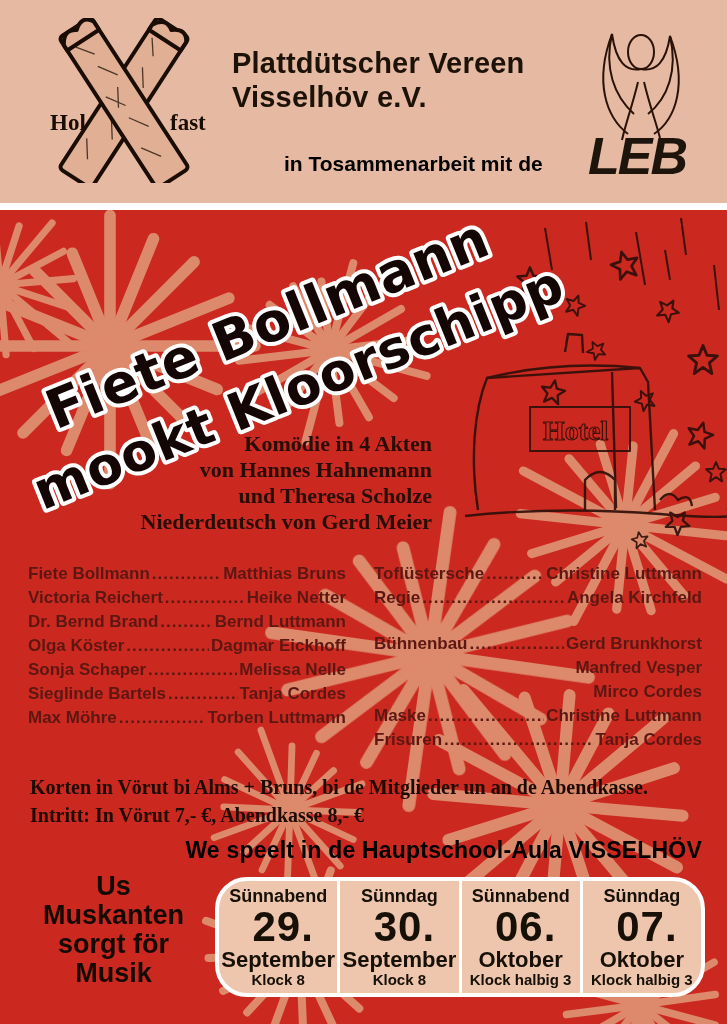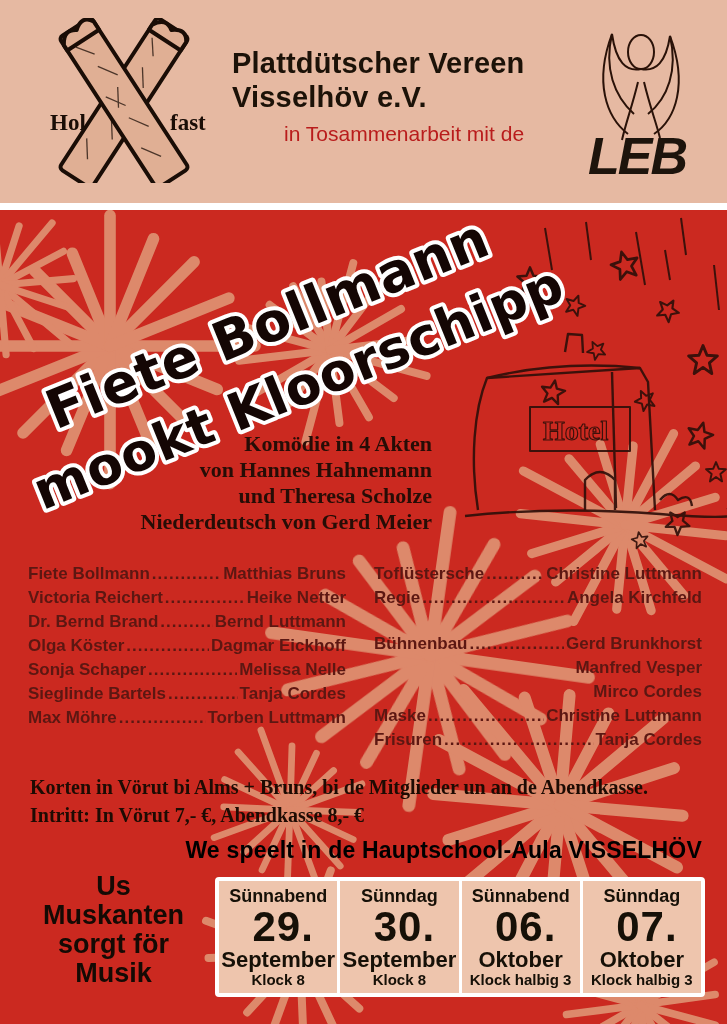--- a/index.html
+++ b/index.html
@@ -6,21 +6,21 @@
   .poster{position:relative;width:727px;height:1024px;overflow:hidden;
           background:#cb2920;font-family:"Liberation Sans",sans-serif;}
 
   
   .header{position:absolute;left:0;top:0;width:727px;height:203px;background:#e6b9a2;}
   .white-strip{position:absolute;left:0;top:203px;width:727px;height:7px;background:#ffffff;}
   .holfast{position:absolute;left:22px;top:18px;}
   .leb{position:absolute;left:566px;top:22px;}
   .org-block{position:absolute;left:232px;top:46px;color:#1c1208;}
   .org-line{font-size:29px;font-weight:bold;line-height:34px;letter-spacing:.2px;}
-  .coop-line{margin-top:8px;margin-left:52px;font-size:21px;font-weight:400;color:#b91c1c;}
+  .coop-line{margin-top:38px;margin-left:52px;font-size:21px;font-weight:700;color:#000000;}
 
   
   .decor{position:absolute;left:0;top:210px;}
   .title-svg{position:absolute;left:0;top:220px;}
   .title-text{font-family:"DejaVu Sans",sans-serif;font-weight:bold;letter-spacing:1px;
               fill:#140604;stroke:#ffffff;stroke-width:8px;paint-order:stroke;stroke-linejoin:round;}
 
   
   .subtitle{position:absolute;left:72px;top:431px;width:360px;text-align:right;
             font-family:"Liberation Serif",serif;font-weight:bold;font-size:22px;
@@ -42,21 +42,21 @@
   .tickets{position:absolute;left:30px;top:773px;width:684px;
            font-family:"Liberation Serif",serif;font-weight:bold;font-size:20px;
            line-height:28px;color:#1d0b03;}
   .venue{position:absolute;left:150px;top:837px;width:552px;text-align:right;
          font-size:23px;font-weight:bold;color:#000000;letter-spacing:.2px;}
   .music{position:absolute;left:12px;top:872px;width:203px;text-align:center;
          font-size:27px;font-weight:bold;line-height:29px;color:#140a04;}
 
   
   .dates-box{position:absolute;left:215px;top:877px;width:490px;height:120px;
-             background:#eec5ad;border:4px solid #ffffff;border-radius:4px;
+             background:#eec5ad;border:4px solid #ffffff;border-radius:32px;
              display:flex;box-sizing:border-box;}
   .date-col{flex:1;display:flex;flex-direction:column;align-items:center;
             border-right:3px solid #ffffff;padding-top:5px;color:#161007;overflow:hidden;}
   .date-col:last-child{border-right:none;}
   .date-day{font-size:18px;font-weight:bold;line-height:20px;}
   .date-number{font-size:42px;font-weight:bold;line-height:42px;letter-spacing:1px;margin-left:10px;}
   .date-month{font-size:22px;font-weight:bold;line-height:23px;}
   .date-time{font-size:15px;font-weight:bold;line-height:18px;white-space:nowrap;}
 
   .logo-label{font-family:"Liberation Serif",serif;font-weight:bold;}

